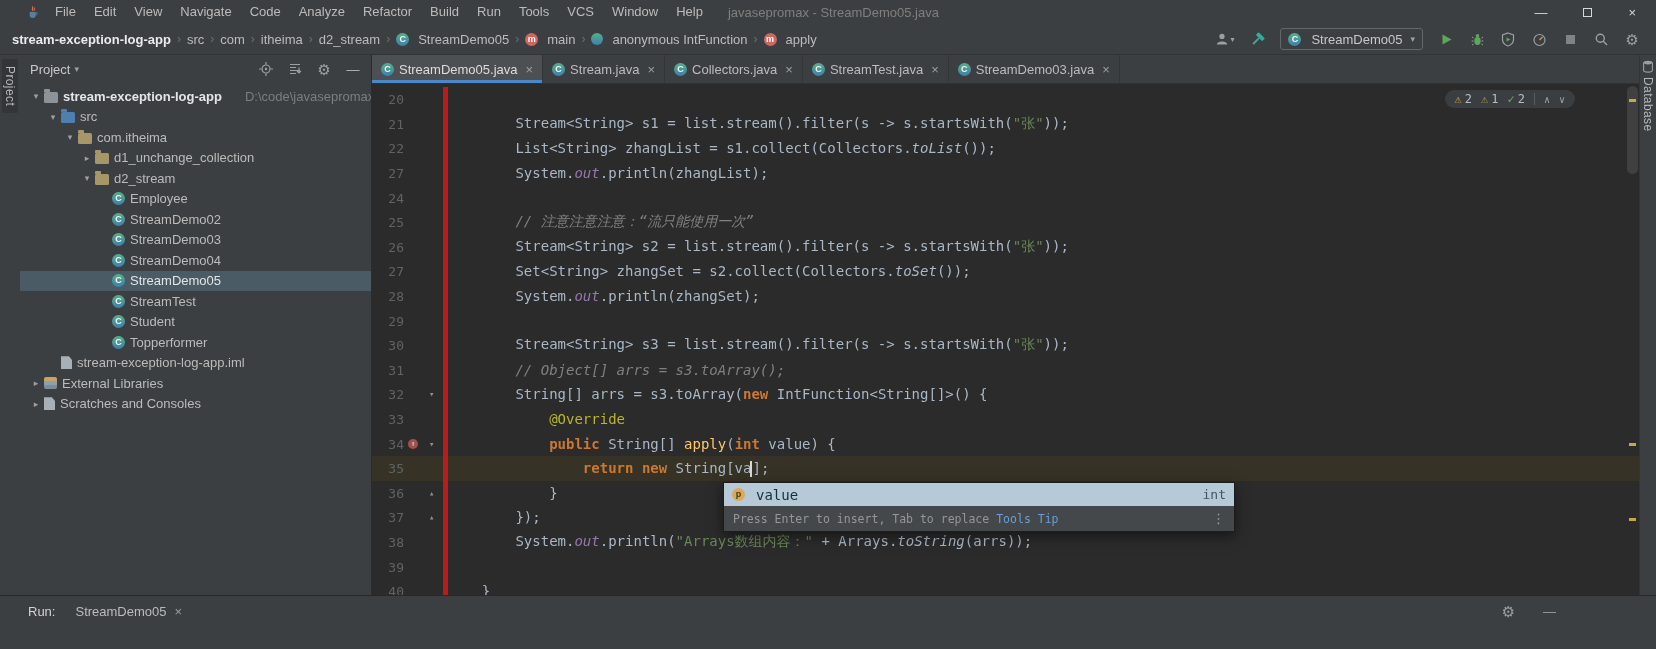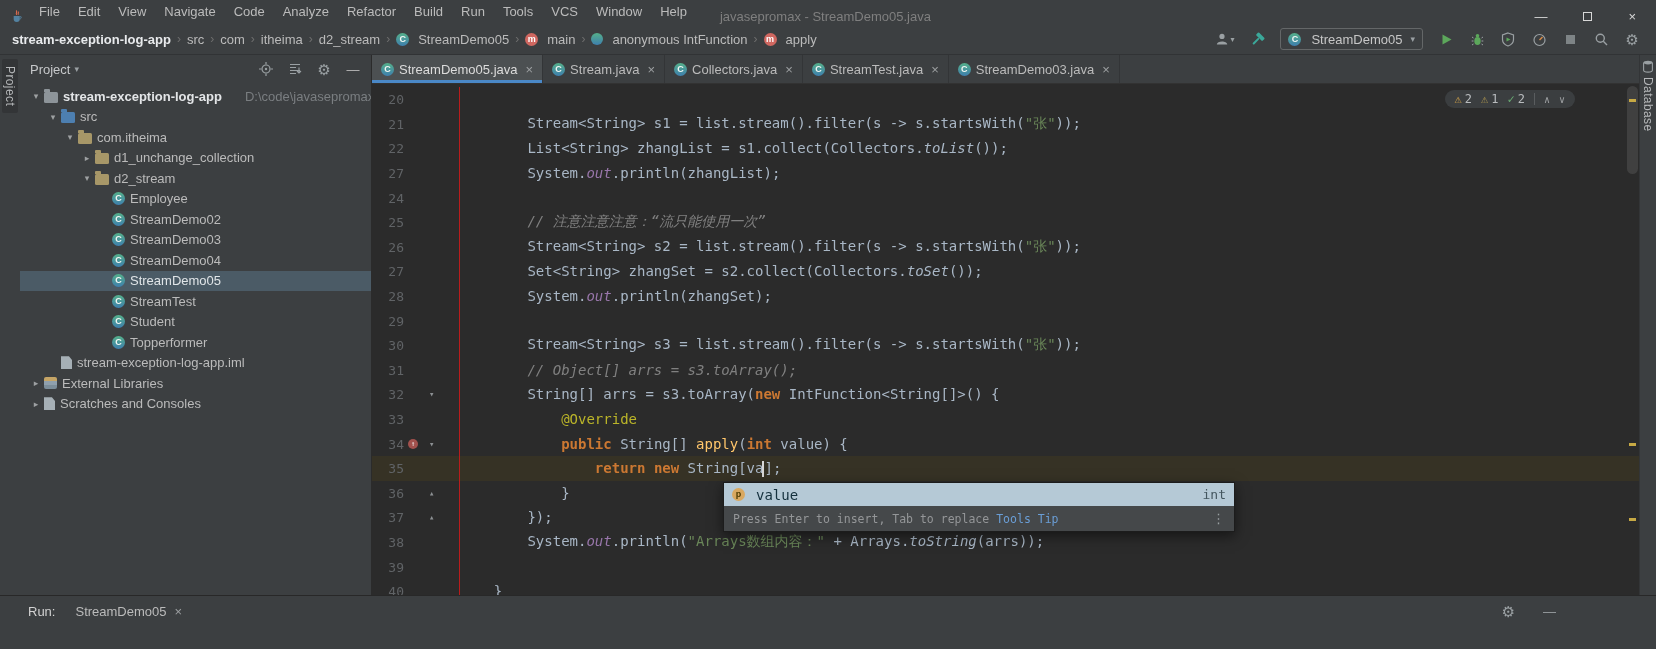--- a/index.html
+++ b/index.html
@@ -1,24 +1,24 @@
 <!DOCTYPE html>
 <html><head>
 <meta charset="utf-8">
 <style>
 *{margin:0;padding:0;box-sizing:border-box}
 html,body{width:1656px;height:649px;overflow:hidden;background:#3c3f41}
 .app{position:relative;width:1656px;height:649px;background:#3c3f41;color:#bbbbbb;
      font-family:"Liberation Sans",sans-serif;font-size:13px}
 
 
-.menubar{height:24px;display:flex;align-items:flex-end;padding-left:5px;background:#3c3f41}
+.menubar{height:24px;display:flex;align-items:center;padding-left:21px;background:#3c3f41}
 .menubar .logo{margin:0 6px 0 4px;display:inline-flex}
 .menu-item{padding:0 9px;line-height:24px;color:#bbbbbb;cursor:default}
-.win-title{color:#7f7f7f;margin-left:24px;white-space:nowrap}
+.win-title{color:#7f7f7f;margin-left:16px;white-space:nowrap}
 .win-controls{margin-left:auto;display:flex;align-items:center;gap:36px;padding-right:20px;color:#d8d8d8}
 .win-box{width:9px;height:9px;border:1.4px solid #d8d8d8;display:inline-block}
 
 
 .navbar{height:31px;display:flex;align-items:center;background:#3c3f41;border-bottom:1px solid #313335;padding-left:12px}
 .crumbs{display:flex;align-items:center;white-space:nowrap}
 .crumb{display:inline-flex;align-items:center;gap:4px}
 .crumb-label{color:#bbbbbb}
 .crumb.bold .crumb-label{font-weight:bold;color:#e8eaec}
 .crumb-sep{color:#6e6e6e;margin:0 6px;font-size:12px}
@@ -72,21 +72,21 @@
 .tabs{height:29px;background:#3c3f41;display:flex;align-items:stretch;border-bottom:1px solid #323232;flex:none}
 .tab{display:flex;align-items:center;gap:5px;padding:0 9px;border-right:1px solid #333537;color:#bbbbbb}
 .tab .ic{margin-right:0}
 .tab.active{background:#4c5052;box-shadow:inset 0 -3px 0 #4a88c7;color:#dcdcdc}
 .tab-close{color:#9da0a2;font-size:13px;margin-left:3px}
 
 .editor{flex:1;position:relative;overflow:hidden;padding-top:3px;
         font-family:"DejaVu Sans Mono","Liberation Mono",monospace;font-size:14px}
 .code-row{display:flex;align-items:center;height:24.6px;position:relative}
 .code-row.current{background:#363225}
-.gutter{width:88px;height:100%;flex:none;position:relative;border-right:1px solid #b91c1c}
+.gutter{width:76px;height:100%;flex:none;position:relative;border-right:5px solid #b91c1c}
 .lineno{position:absolute;left:2px;top:50%;transform:translateY(-50%);width:30px;text-align:right;
         color:#606366;font-size:13px}
 .fold{position:absolute;left:57px;top:50%;transform:translateY(-50%);color:#8c9093;font-size:9px}
 .override-ic{position:absolute;left:36px;top:50%;transform:translateY(-50%);width:10px;height:10px;border-radius:50%;
         background:#a1514d;color:#eee;font-size:7px;display:flex;align-items:center;justify-content:center}
 .code{white-space:pre;color:#a9b7c6}
 .t-d{color:#a9b7c6}
 .t-k{color:#cc7832;font-weight:bold}
 .t-s{color:#6a8759}
 .t-c{color:#808080;font-style:italic}

